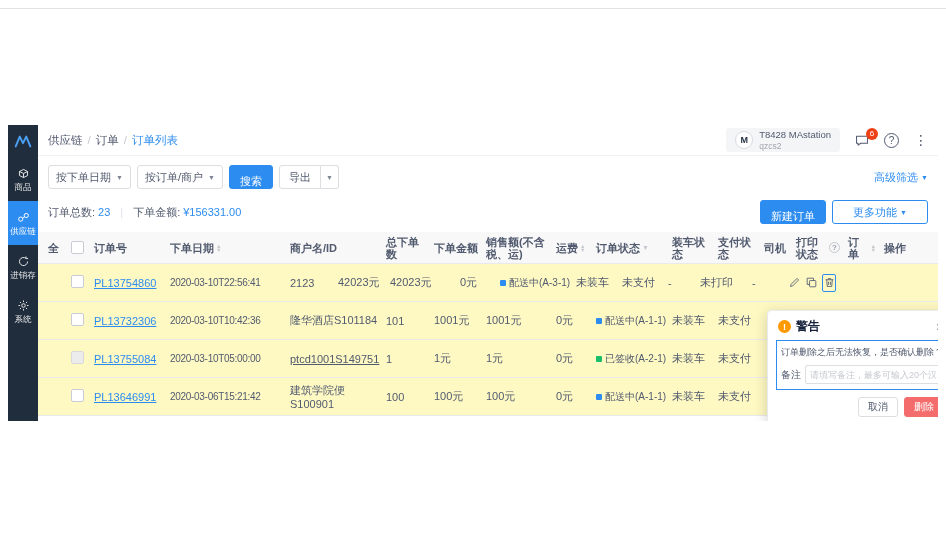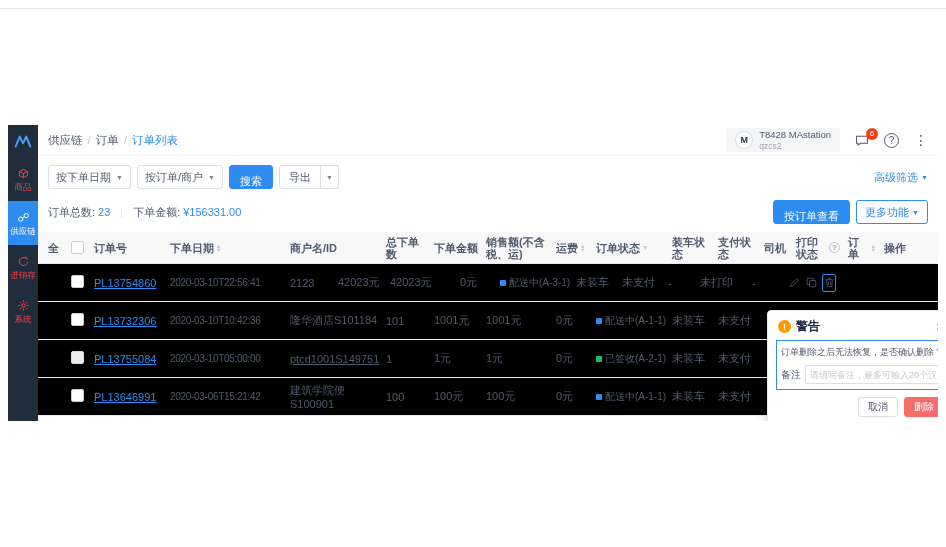--- a/index.html
+++ b/index.html
@@ -5,21 +5,21 @@
   *{box-sizing:border-box;margin:0;padding:0;}
   html,body{width:946px;height:547px;background:#fff;overflow:hidden;
     font-family:"Liberation Sans","DejaVu Sans",sans-serif;color:#515a6e;}
   body{position:relative;}
   .topline{position:absolute;top:8px;left:0;width:946px;height:1px;background:#e2e2e2;}
   .app{position:absolute;left:8px;top:125px;width:930px;height:296px;background:#fff;display:flex;overflow:hidden;}
   
   .sidebar{width:30px;background:#1f2d3d;flex-shrink:0;display:flex;flex-direction:column;align-items:center;}
   .logo{height:32px;width:100%;display:flex;align-items:center;justify-content:center;cursor:pointer;}
   .logo svg{width:18px;height:13px;}
-  .side-item{width:100%;height:44px;display:flex;flex-direction:column;align-items:center;justify-content:center;gap:3px;color:#ef4444;cursor:pointer;}
+  .side-item{width:100%;height:44px;display:flex;flex-direction:column;align-items:center;justify-content:center;gap:3px;color:#e5e5e5;cursor:pointer;}
   .side-item.active{background:#2d8cf0;color:#fff;}
   .side-ic svg{width:13px;height:13px;display:block;}
   .side-label{font-size:8.5px;line-height:1;white-space:nowrap;}
   
   .main{flex:1;position:relative;min-width:0;}
   .topbar{height:31px;display:flex;align-items:center;justify-content:space-between;padding:0 10px;border-bottom:1px solid #eef0f3;}
   .breadcrumb{font-size:11.5px;display:flex;align-items:center;gap:5px;}
   .breadcrumb .sep{color:#c5c8ce;}
   .breadcrumb .cur{color:#2d8cf0;}
   .topbar-right{display:flex;align-items:center;gap:15px;}
@@ -52,26 +52,26 @@
   .splitbtn{display:flex;height:24px;}
   .sb-main{border:1px solid #dcdee2;border-radius:3px 0 0 3px;background:#fff;display:flex;align-items:center;padding:0 9px;font-size:11px;cursor:pointer;}
   .sb-caret{border:1px solid #dcdee2;border-left:none;border-radius:0 3px 3px 0;background:#fff;display:flex;align-items:center;padding:0 5px;font-size:7px;color:#808695;cursor:pointer;}
   .adv{margin-left:auto;color:#2d8cf0;font-size:11px;display:flex;align-items:center;gap:3px;cursor:pointer;white-space:nowrap;}
   .adv .caret{color:#2d8cf0;}
   
   .summary{display:flex;align-items:center;padding:10px 10px 8px;font-size:11px;}
   .sval{color:#2d8cf0;margin-left:3px;}
   .sdiv{color:#dfe2e8;margin:0 10px;}
   .flex1{flex:1;}
-  .btn-ghost{height:24px;background:#fff;border:1px solid #2d8cf0;border-radius:3px;color:#2d8cf0;font-size:11px;padding:0 8px;display:flex;align-items:center;gap:3px;cursor:pointer;margin-left:6px;white-space:nowrap;}
+  .btn-ghost{height:24px;background:#fff;border:1px solid #2d8cf0;border-radius:3px;color:#2d8cf0;font-size:11px;padding:0 20px;display:flex;align-items:center;gap:3px;cursor:pointer;margin-left:6px;white-space:nowrap;}
   
   .table{font-size:11px;}
   .tr{display:flex;align-items:center;}
   .tr.head{height:32px;background:#f8f8f9;border-bottom:1px solid #e8eaec;font-weight:bold;}
-  .tr.row{height:38px;border-bottom:1px solid #e8eaec;background:#000000;}
+  .tr.row{height:38px;border-bottom:1px solid #e8eaec;background:#fef9c3;}
   .th,.td{padding:0 4px;overflow:hidden;flex-shrink:0;}
   .th{display:flex;align-items:center;gap:2px;line-height:12px;white-space:normal;}
   .th-label{display:inline-block;}
   .th-sel{padding-left:10px;gap:12px;}
   .td-sel{padding-left:10px;}
   .td-sel .cb{margin-left:23px;}
   .cb{width:13px;height:13px;border:1px solid #c9ccd4;border-radius:2px;background:#fff;display:inline-block;cursor:pointer;flex-shrink:0;}
   .cb.dis{background:#ececec;border-color:#d8d8d8;}
   .link{color:#2d8cf0;text-decoration:underline;cursor:pointer;}
   .td-date{font-size:10px;letter-spacing:-0.3px;white-space:nowrap;}
@@ -204,21 +204,21 @@
       </div>
     </div>
 
     <div class="summary">
       <span>订单总数:</span>
       <span class="sval">23</span>
       <span class="sdiv">|</span>
       <span>下单金额:</span>
       <span class="sval">¥156331.00</span>
       <span class="flex1"></span>
-      <button class="btn-primary">按订单查看</button>
+      <button class="btn-primary">新建订单</button>
       <button class="btn-ghost">
         <span>更多功能</span>
         <span class="caret" style="color:#2d8cf0">▼</span>
       </button>
     </div>
 
     <div class="table">
       <div class="tr head" id="thead">
           <div class="th th-sel" style="width: 52px;">
             <span>全</span>

